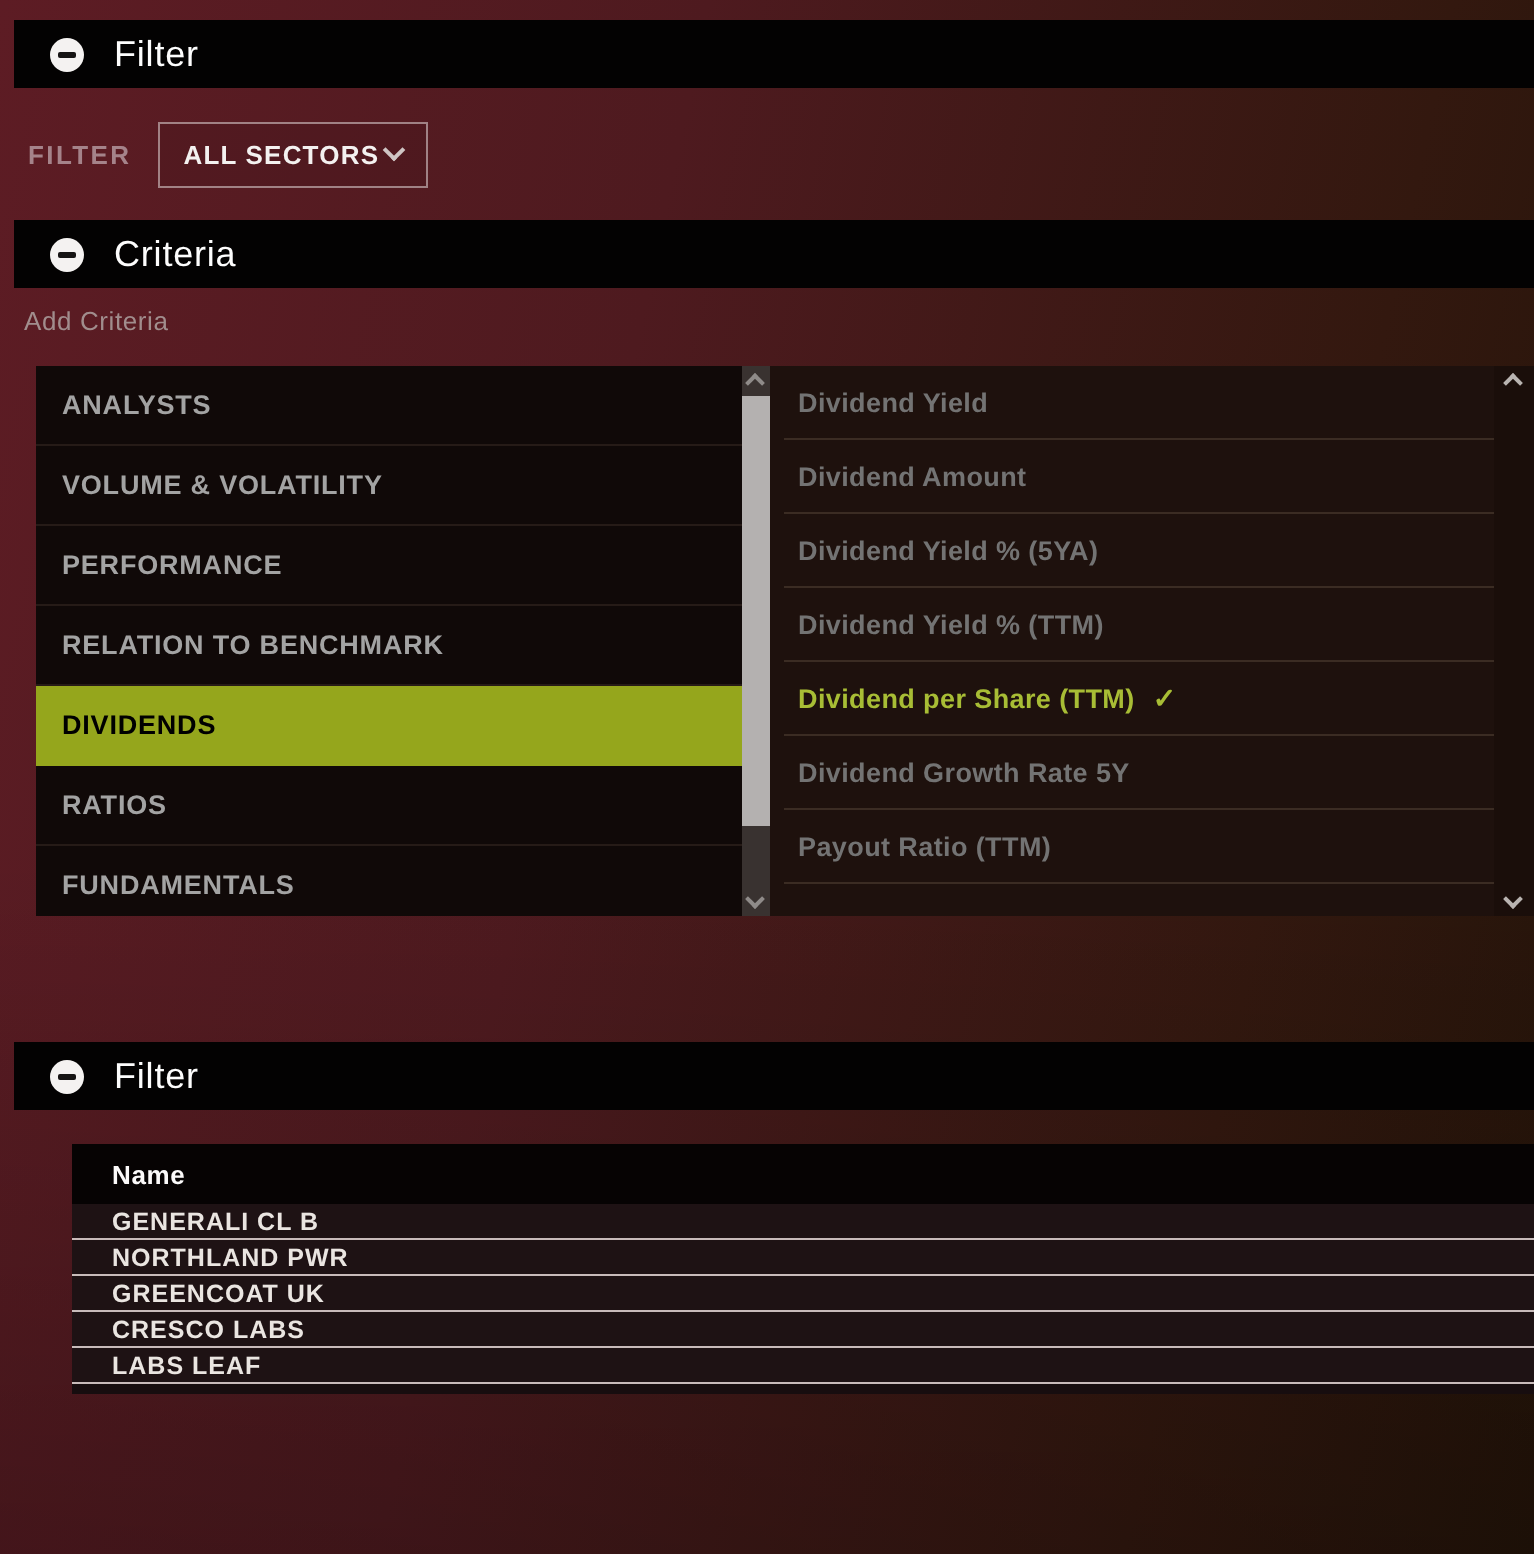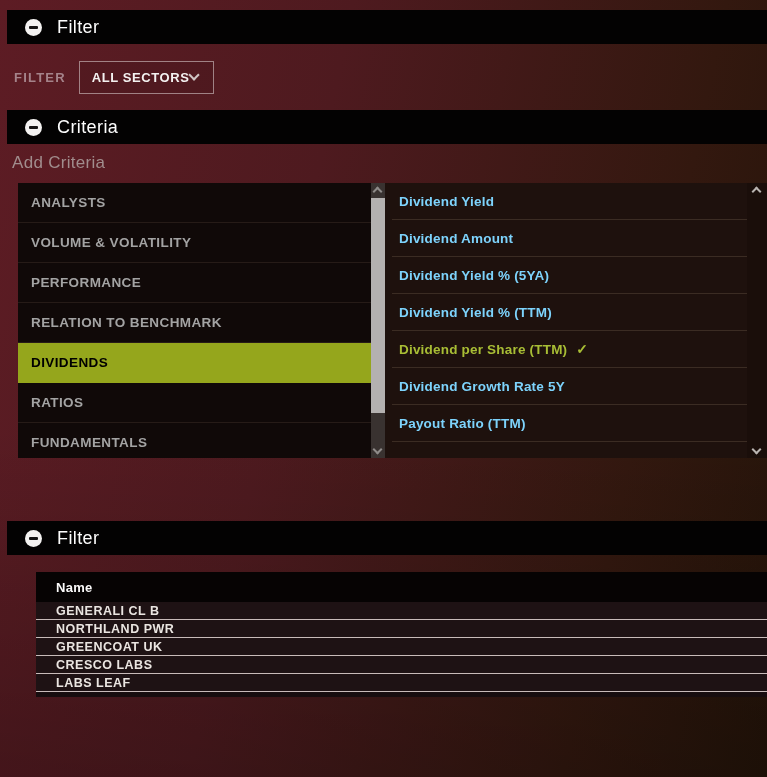--- a/index.html
+++ b/index.html
@@ -34,28 +34,28 @@
   }
 
   
   .filter-body { height:66px; display:flex; align-items:center; padding-left:14px; }
   .filter-label {
     color:#a5838a; font-size:13px; font-weight:700; letter-spacing:1.2px;
   }
   .dropdown {
     margin-left:13px; width:135px; height:33px;
     border:1px solid rgba(228,216,216,0.55);
-    display:flex; align-items:center; justify-content:flex-start;
+    display:flex; align-items:center; justify-content:space-between;
     padding:0 12px; cursor:pointer; background:rgba(0,0,0,0.06);
   }
   .dropdown-value { color:#f4f1f0; font-size:13px; font-weight:700; letter-spacing:0.6px; }
   .chev { width:8px; height:8px; border-right:2px solid #cfc5c4; border-bottom:2px solid #cfc5c4; transform:rotate(45deg); margin-top:-4px; }
 
   
-  .add-criteria { height:39px; padding:9px 0 0 12px; color:#a18d8d; font-size:17px; letter-spacing:0.3px; }
+  .add-criteria { height:39px; padding:9px 0 0 12px; color:#a18d8d; font-size:13px; letter-spacing:0.3px; }
   .criteria-panel {
     margin-left:18px; width:749px; height:275px; display:flex;
     position:relative; overflow:hidden;
   }
   .cat-list { width:353px; background:#100908; list-style:none; }
   .cat-item {
     height:40px; line-height:39px; padding-left:13px;
     color:#a3a3a3; font-size:13.5px; font-weight:700; letter-spacing:0.4px;
     border-bottom:1px solid #261b17; background:#100908; cursor:pointer;
     white-space:nowrap; overflow:hidden;
@@ -70,21 +70,21 @@
   }
   .sb-chev-up, .sb-chev-down {
     position:absolute; left:3px; width:7px; height:7px;
   }
   .sb-chev-up   { top:5px;    border-left:2px solid #8f8b89; border-top:2px solid #8f8b89; transform:rotate(45deg); }
   .sb-chev-down { bottom:5px; border-left:2px solid #8f8b89; border-top:2px solid #8f8b89; transform:rotate(225deg); }
 
   .item-list { flex:1; background:#1e110d; list-style:none; padding:0 20px 0 0; }
   .item-row {
     height:37px; line-height:37px; margin-left:7px; padding-left:7px;
-    color:#7dd3fc; font-size:13.5px; font-weight:600; letter-spacing:0.2px;
+    color:#737373; font-size:13.5px; font-weight:600; letter-spacing:0.2px;
     border-bottom:1px solid #3b2c23; cursor:pointer; white-space:nowrap;
   }
   .item-row.checked { color:#a8bd35; }
   .check-glyph { margin-left:9px; font-size:14px; }
 
   .right-scrollbar {
     position:absolute; right:0; top:0; bottom:0; width:20px; background:#1a0e0a; cursor:pointer;
   }
   .right-scrollbar .sb-chev-up   { left:6px; border-color:#b9b4b1; }
   .right-scrollbar .sb-chev-down { left:6px; border-color:#b9b4b1; }

